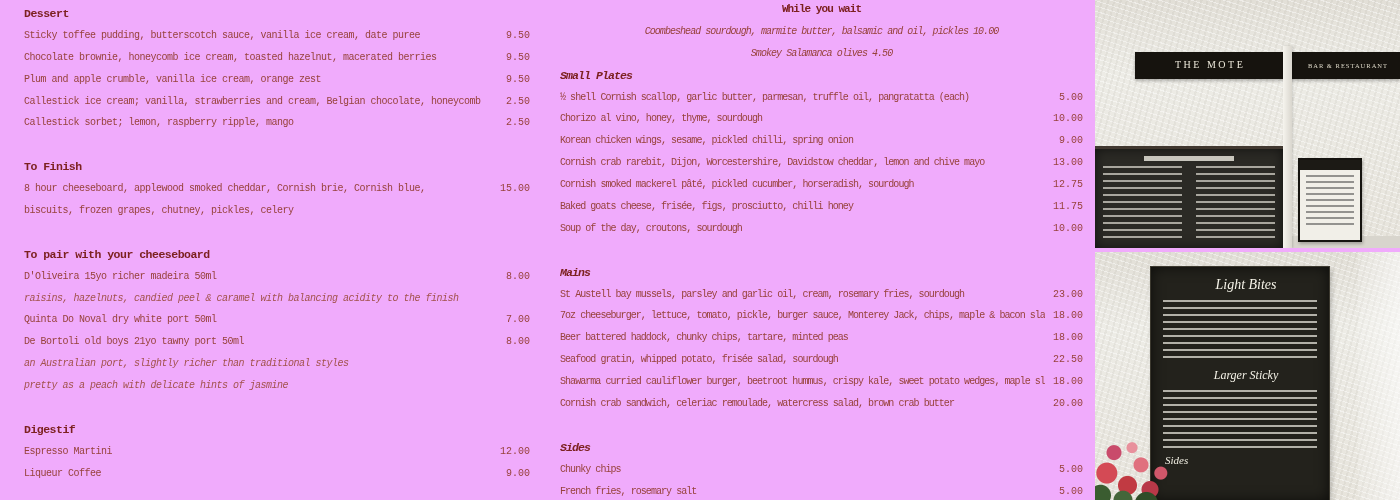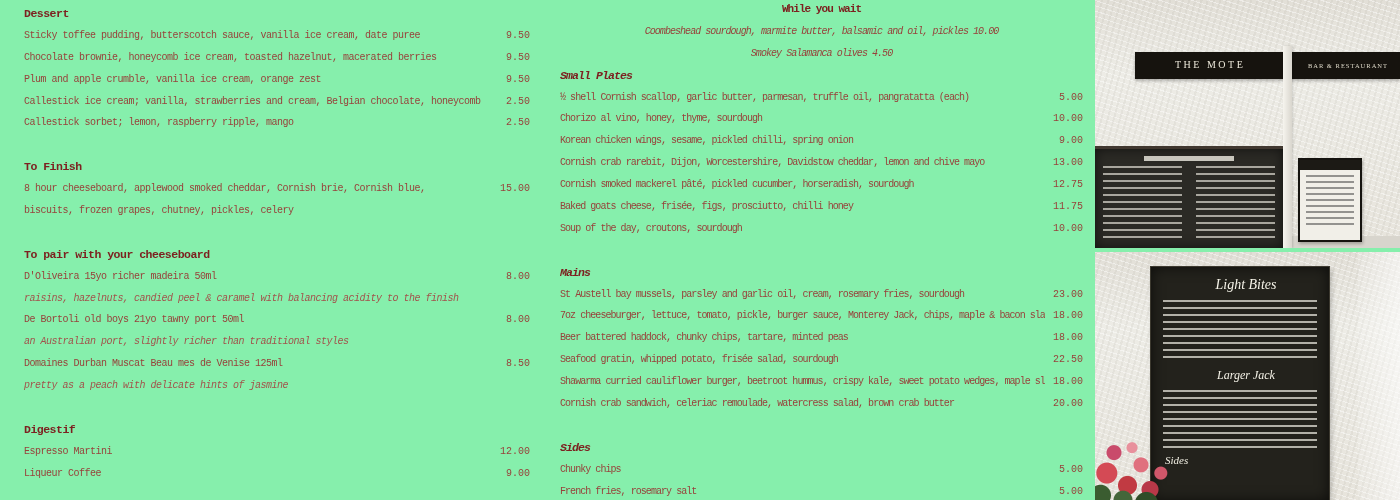--- a/index.html
+++ b/index.html
@@ -1,16 +1,16 @@
 <!DOCTYPE html>
 <html style="--heading: #7c2120; --item: #97423b; --note: #a2524b; --price: #97423b;"><head>
 <meta charset="utf-8">
 <style>
   html,body{margin:0;padding:0;background:#ffffff;}
-  .page{position:relative;width:1400px;height:500px;background:#86efac;overflow:hidden;
+  .page{position:relative;width:1400px;height:500px;background:#f0abfc;overflow:hidden;
         font-family:"Liberation Mono","DejaVu Sans Mono",monospace;}
 
   
   .col{position:absolute;}
   .col-left{left:24px;top:3px;width:506px;}
   .col-center{left:560px;top:-1px;width:523px;}
 
   .row{height:21.9px;line-height:21.9px;white-space:nowrap;display:flex;align-items:center;
        font-size:10px;letter-spacing:-0.5px;color:var(--item,#97423b);}
   .col-center .row{letter-spacing:-0.95px;}
@@ -123,28 +123,28 @@
         <span class="t">biscuits, frozen grapes, chutney, pickles, celery</span>
       </div>
       <div class="row gap"></div>
       <div class="row heading">To pair with your cheeseboard</div>
       <div class="row item">
         <span class="t">D'Oliveira 15yo richer madeira 50ml</span>
         <span class="p">8.00</span>
       </div>
       <div class="row note">raisins, hazelnuts, candied peel &amp; caramel with balancing acidity to the finish</div>
       <div class="row item">
+        <span class="t">Quinta Do Noval dry white port 50ml</span>
+        <span class="p">7.00</span>
+      </div>
+      <div class="row item">
         <span class="t">De Bortoli old boys 21yo tawny port 50ml</span>
         <span class="p">8.00</span>
       </div>
       <div class="row note">an Australian port, slightly richer than traditional styles</div>
-      <div class="row item">
-        <span class="t">Domaines Durban Muscat Beau mes de Venise 125ml</span>
-        <span class="p">8.50</span>
-      </div>
       <div class="row note">pretty as a peach with delicate hints of jasmine</div>
       <div class="row gap"></div>
       <div class="row heading">Digestif</div>
       <div class="row item">
         <span class="t">Espresso Martini</span>
         <span class="p">12.00</span>
       </div>
       <div class="row item">
         <span class="t">Liqueur Coffee</span>
         <span class="p">9.00</span>
@@ -241,20 +241,20 @@
       <div class="aboard-lines"></div>
     </div>
   </div>
 
   <div class="photo photo-bottom">
     <div class="wall"></div>
     <div class="pillar"></div>
     <div class="board">
       <div class="board-title">Light Bites</div>
       <div class="chalk-lines s1"></div>
-      <div class="board-title small">Larger Jack</div>
+      <div class="board-title small">Larger Sticky</div>
       <div class="chalk-lines s2"></div>
       <div class="board-footer">Sides</div>
     </div>
     <div class="flowers"></div>
   </div>
 
 </div>
 
 </body></html>

